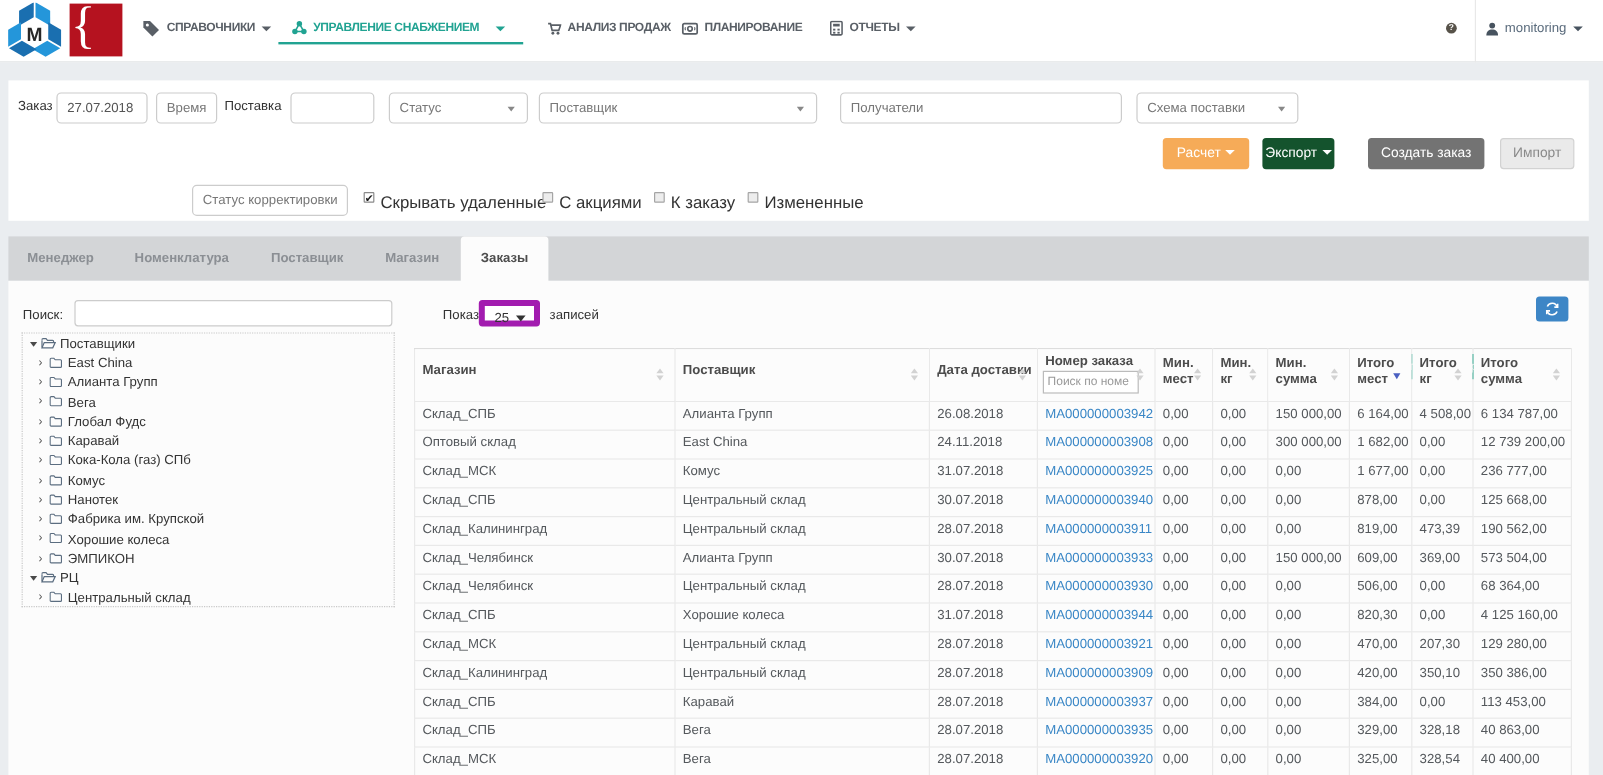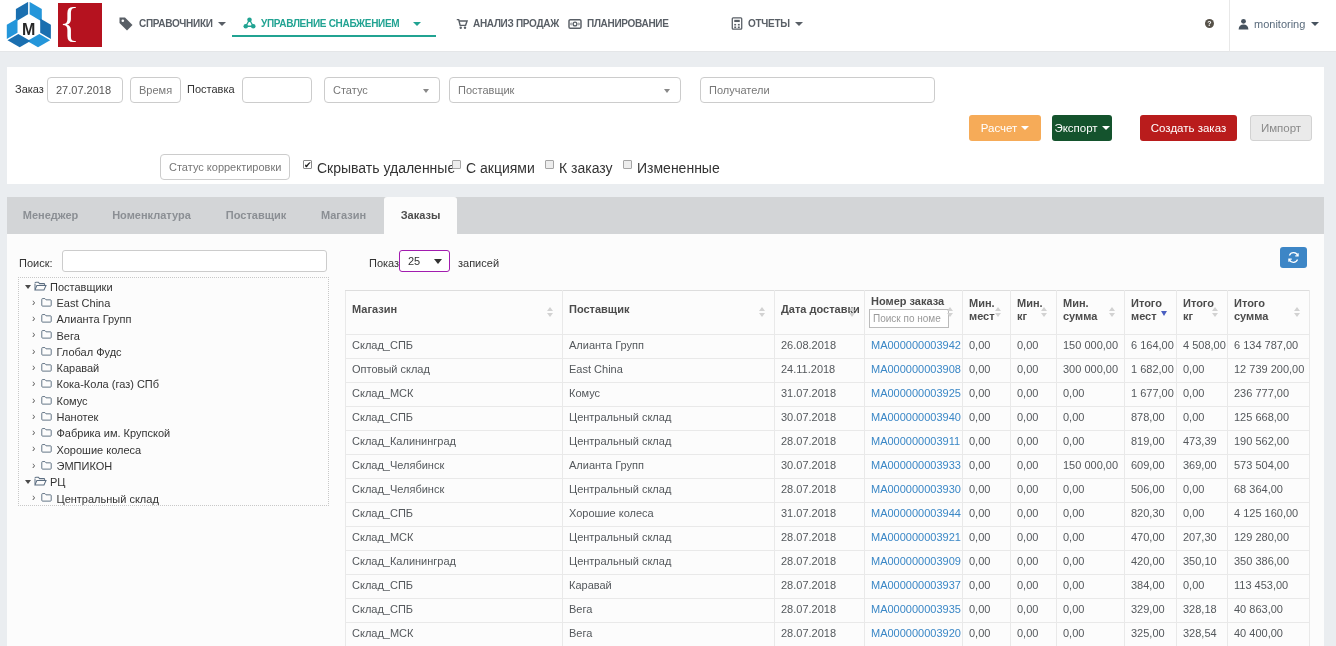--- a/index.html
+++ b/index.html
@@ -48,21 +48,21 @@
 
 #tree { position:absolute; left:11px; top:43px; width:311px; height:229px; border:1px dotted #c8c8c8; font-size:11px; color:#333; padding-top:0.5px; }
 .titem { height:16.3px; display:flex; align-items:center; white-space:nowrap; position:relative; }
 .arr-open { position:absolute; left:6px; top:6px; width:0; height:0; border-left:3.5px solid transparent; border-right:3.5px solid transparent; border-top:4.5px solid #4a4a4a; }
 .arr-closed { position:absolute; left:13px; top:2px; color:#555; font-size:10px; }
 .titem .fold { position:absolute; top:2px; }
 .titem .lbl0 { margin-left:31px; }
 .titem .lbl1 { margin-left:37.5px; }
 
 #showrow { position:absolute; left:338px; top:23px; font-size:11px; color:#333;padding-left:24px; }
-#showsel { position:absolute; left:392px; top:16px; width:51px; height:22px; border:1px solid #a21caf; border-radius:3px; background:#fff; font-size:11px; color:#333; line-height:20px; padding-left:8px; }
+#showsel { position:absolute; left:392px; top:16px; width:51px; height:22px; border:5px solid #a21caf; border-radius:3px; background:#fff; font-size:11px; color:#333; line-height:20px; padding-left:8px; }
 #showsel .selcaret { position:absolute; right:7px; top:8px; width:0; height:0; border-left:4px solid transparent; border-right:4px solid transparent; border-top:5px solid #333; }
 
 #groupbtn { position:absolute; left:1145px; top:13px; width:120px; height:21px; background:#18a98b; border-radius:3px; color:#fff; font-size:9.8px; letter-spacing:-0.2px; text-align:center; line-height:21px;margin-top:48px; }
 #refreshbtn { position:absolute; left:1273px; top:13px; width:27px; height:21px; background:#3d86c6; border-radius:3px; color:#fff; text-align:center; }
 
 
 #dtable { position:absolute; left:338px; top:56px; border-collapse:collapse; table-layout:fixed; font-size:11px; color:#54585c; }
 #dtable th, #dtable td { border:1px solid #e9e9e9; padding:0 0 0 6px; text-align:left; overflow:hidden; white-space:nowrap; }
 #dtable th { height:44px; font-size:11px; font-weight:bold; color:#4c4c4c; vertical-align:middle; position:relative; background:#fcfcfc; border-top:1px solid #ddd; line-height:12.5px; padding-bottom:6px; }
 #dtable td { height:24px; padding-bottom:4px; }
@@ -118,21 +118,21 @@
     <span>АНАЛИЗ ПРОДАЖ</span>
   </div>
   <div class="navitem" style="left:568px">
     <svg width="14" height="12" viewBox="0 0 16 14">
         <rect x="1" y="2" width="14" height="10" rx="1.5" fill="none" stroke="#595f66" stroke-width="1.7"></rect>
         <circle cx="8" cy="7" r="2.2" fill="none" stroke="#595f66" stroke-width="1.6"></circle>
         <path d="M3.6 5.5 a3.2 3.2 0 0 0 0 3 M12.4 5.5 a3.2 3.2 0 0 1 0 3" fill="none" stroke="#595f66" stroke-width="1.1"></path>
       </svg>
     <span>ПЛАНИРОВАНИЕ</span>
   </div>
-  <div class="navitem" style="left:731px">
+  <div class="navitem" style="left:691px">
     <svg width="12" height="13" viewBox="0 0 14 15">
         <rect x="1.5" y="1" width="11" height="13" rx="1" fill="none" stroke="#595f66" stroke-width="1.5"></rect>
         <rect x="3.8" y="3.2" width="6.4" height="2.6" fill="#595f66"></rect>
         <rect x="3.8" y="8" width="2.2" height="1.8" fill="#595f66"></rect>
         <rect x="8" y="8" width="2.2" height="1.8" fill="#595f66"></rect>
         <rect x="3.8" y="11" width="2.2" height="1.8" fill="#595f66"></rect>
         <rect x="8" y="11" width="2.2" height="1.8" fill="#595f66"></rect>
       </svg>
     <span>ОТЧЕТЫ</span>
       <span class="caret"></span>
@@ -151,24 +151,25 @@
 
 <div id="filterpanel">
   <span class="flabel" style="left:8px">Заказ</span>
   <div class="finput" style="left:40px;width:76px;">27.07.2018</div>
   <div class="finput ph" style="left:123px;width:51px;">Время</div>
   <span class="flabel" style="left:180px">Поставка</span>
   <div class="finput" style="left:235px;width:70px;"></div>
   <div class="finput fselect ph" style="left:317px;width:116px;">Статус<span class="selcaret"></span></div>
   <div class="finput fselect ph" style="left:442px;width:232px;">Поставщик<span class="selcaret"></span></div>
   <div class="finput ph" style="left:693px;width:235px;">Получатели</div>
+  <div class="finput fselect ph" style="left:940px;width:135px;">Схема поставки<span class="selcaret"></span></div>
 
   <div class="btn" style="left:962px;width:72px;background:#f6ab58;">Расчет<span class="caret"></span></div>
   <div class="btn" style="left:1045px;width:60px;background:#14532d;">Экспорт<span class="caret"></span></div>
-  <div class="btn" style="left:1133px;width:97px;background:#b91c1c;">Создать заказ</div>
+  <div class="btn" style="left:1133px;width:97px;background:#737373;">Создать заказ</div>
   <div class="btn" style="left:1243px;width:62px;background:#eaeaea;border:1px solid #d2d2d2;color:#8a8a8a;line-height:24px;">Импорт</div>
 
   <div class="finput ph row3input" style="left:153px;width:130px;">Статус корректировки</div>
   <div class="cbgroup" style="left:296px"><span class="cbox checked"></span>Скрывать удаленные</div>
   <div class="cbgroup" style="left:445px"><span class="cbox"></span>С акциями</div>
   <div class="cbgroup" style="left:538px"><span class="cbox"></span>К заказу</div>
   <div class="cbgroup" style="left:616px"><span class="cbox"></span>Измененные</div>
 </div>
 
 <div id="tabbar">

